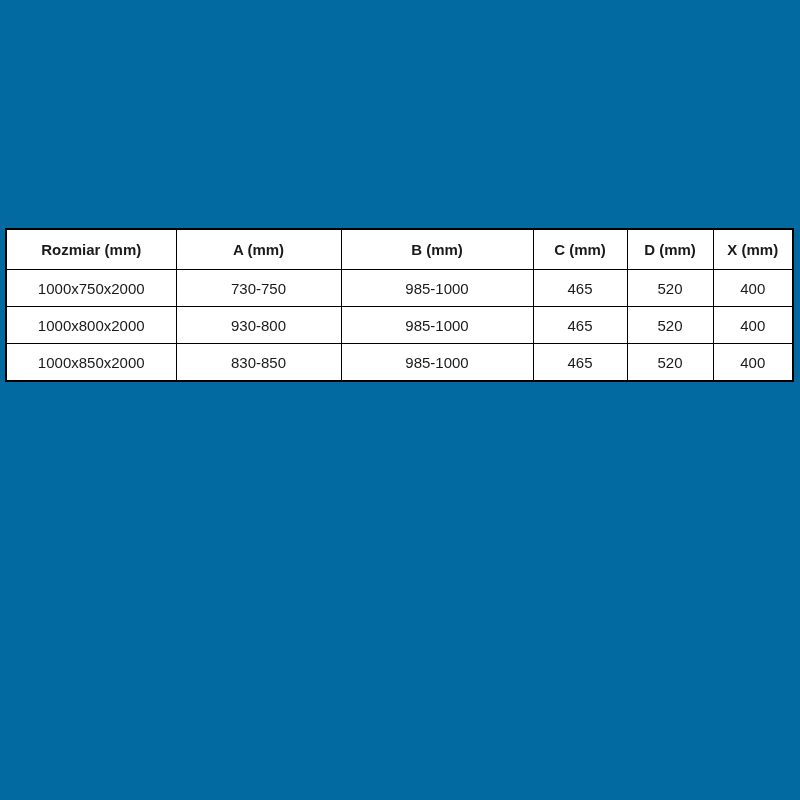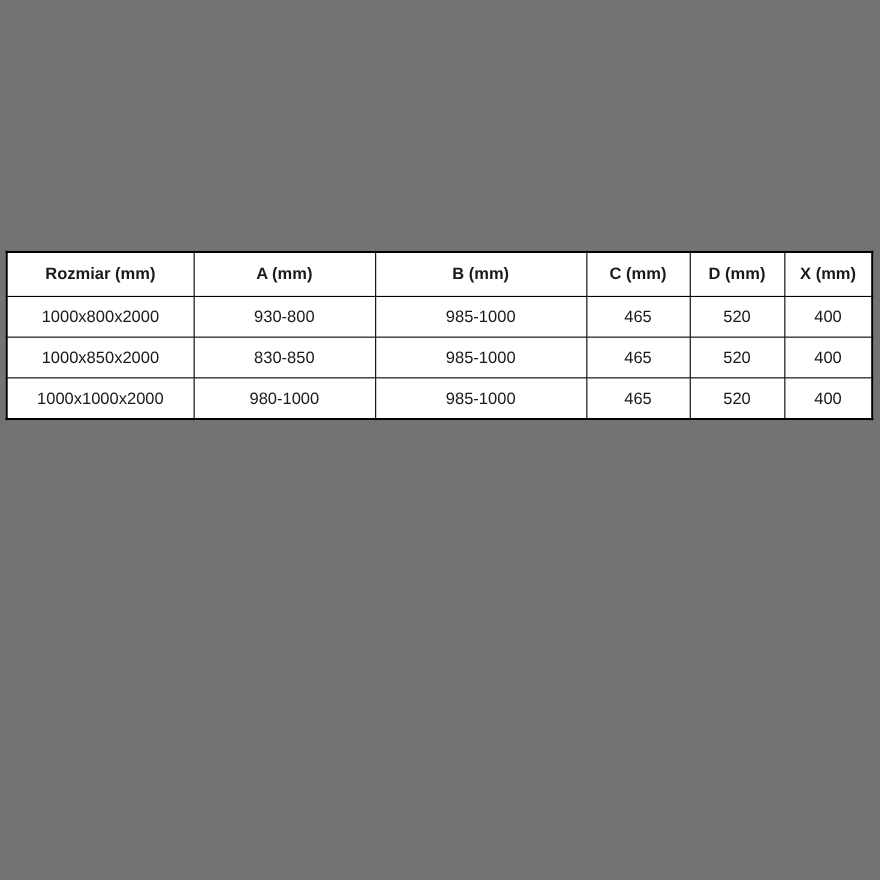--- a/index.html
+++ b/index.html
@@ -4,21 +4,21 @@
 <style>
   html, body {
     margin: 0;
     padding: 0;
     background: #ffffff;
   }
   .page {
     position: relative;
     width: 800px;
     height: 800px;
-    background: #737373;
+    background: #0369a1;
     overflow: hidden;
     font-family: "Liberation Sans", sans-serif;
   }
   table.spec-table {
     position: absolute;
     left: 5px;
     top: 228px;
     width: 787px;
     border-collapse: collapse;
     table-layout: fixed;
@@ -63,38 +63,38 @@
         <th>Rozmiar (mm)</th>
         <th>A (mm)</th>
         <th>B (mm)</th>
         <th>C (mm)</th>
         <th>D (mm)</th>
         <th>X (mm)</th>
       </tr>
     </thead>
     <tbody>
         <tr>
+          <td>1000x750x2000</td>
+          <td>730-750</td>
+          <td>985-1000</td>
+          <td>465</td>
+          <td>520</td>
+          <td>400</td>
+        </tr>
+        <tr>
           <td>1000x800x2000</td>
           <td>930-800</td>
           <td>985-1000</td>
           <td>465</td>
           <td>520</td>
           <td>400</td>
         </tr>
         <tr>
           <td>1000x850x2000</td>
           <td>830-850</td>
           <td>985-1000</td>
           <td>465</td>
           <td>520</td>
           <td>400</td>
         </tr>
-        <tr>
-          <td>1000x1000x2000</td>
-          <td>980-1000</td>
-          <td>985-1000</td>
-          <td>465</td>
-          <td>520</td>
-          <td>400</td>
-        </tr>
       </tbody>
   </table>
 </div>
 
 </body></html>

